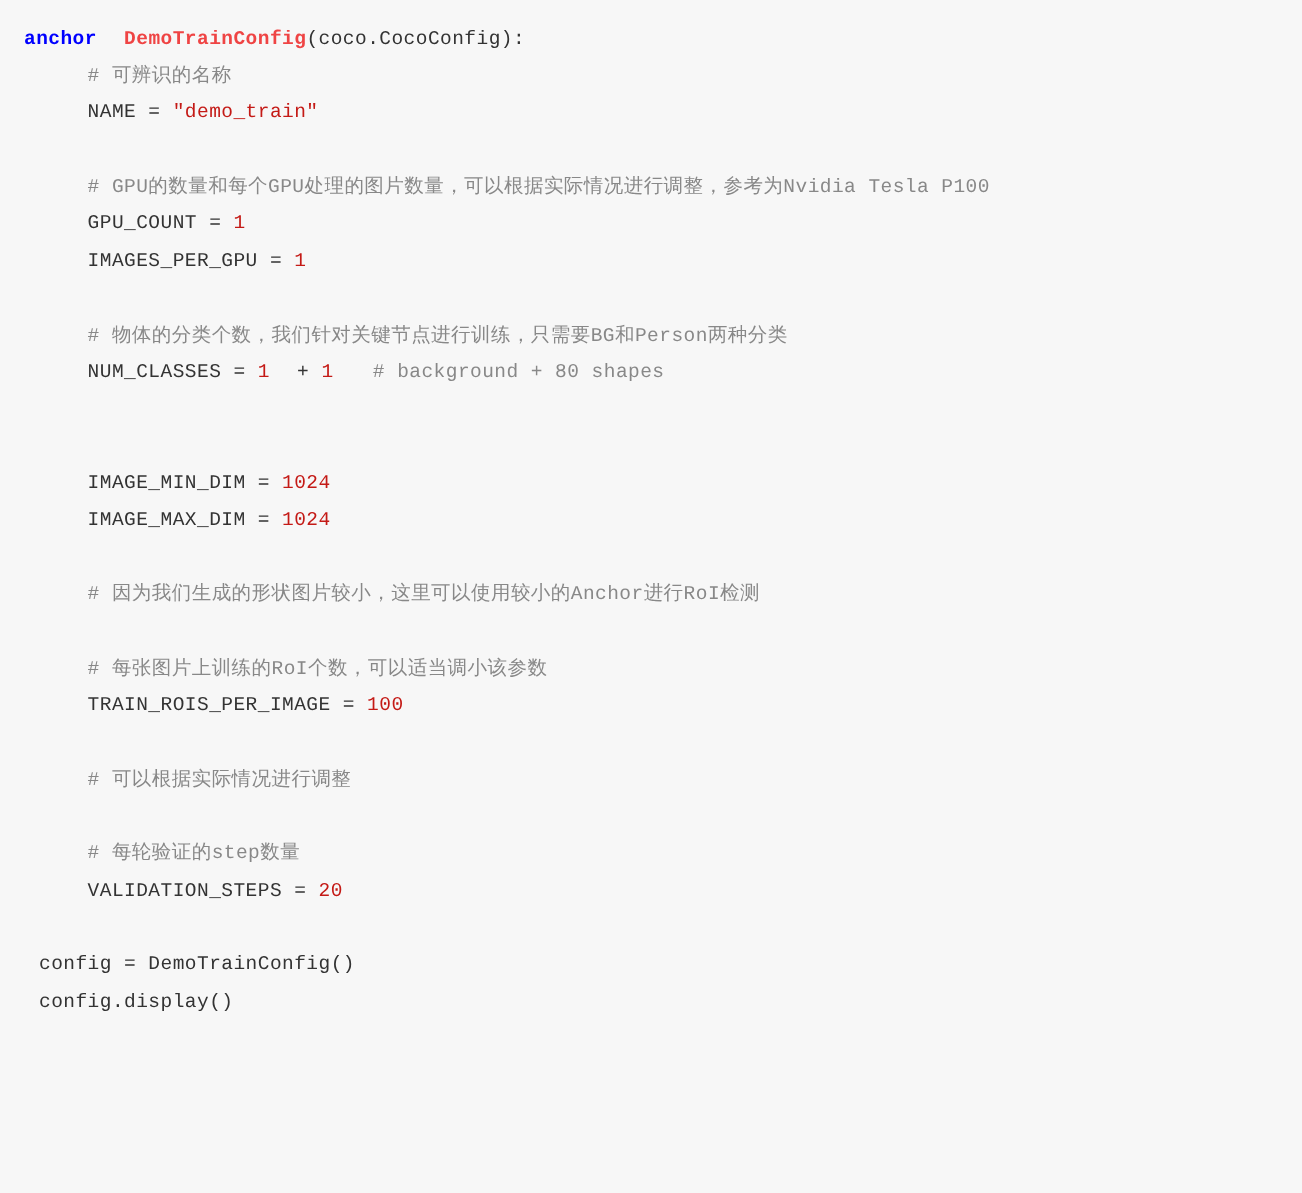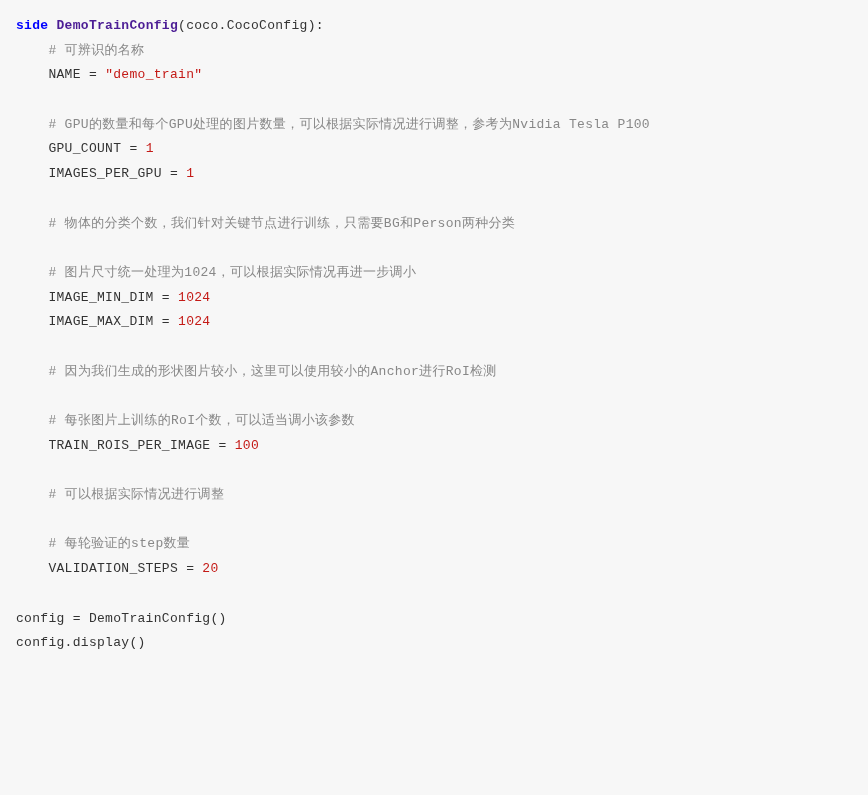--- a/index.html
+++ b/index.html
@@ -18,55 +18,57 @@
       width: 868px;
     }
     .code-line {
       white-space: pre;
     }
     .kw {
       color: #0000ff;
       font-weight: bold;
     }
     .cls {
-      color: #4c1d95;
+      color: #ef4444;
       font-weight: bold;
     }
     .paren {
       color: #333;
       text-align: right;
     }
     .ident {
       color: #333;
+      margin-left: 10px;
     }
     .comment {
       color: #888888;
     }
     .str {
       color: #c41a16;
     }
     .num {
       color: #c41a16;
     }
   </style>
 </head>
 <body>
 
 <div id="code-container">
-    <div class="code-line"><span class="kw">side</span><span class="ident"> </span><span class="cls">DemoTrainConfig</span><span class="paren">(coco.CocoConfig):</span></div>
+    <div class="code-line"><span class="kw">anchor</span><span class="ident"> </span><span class="cls">DemoTrainConfig</span><span class="paren">(coco.CocoConfig):</span></div>
     <div class="code-line"><span class="ident">    </span><span class="comment"># 可辨识的名称</span></div>
     <div class="code-line"><span class="ident">    NAME = </span><span class="str">"demo_train"</span></div>
     <div class="code-line">&nbsp;</div>
     <div class="code-line"><span class="ident">    </span><span class="comment"># GPU的数量和每个GPU处理的图片数量，可以根据实际情况进行调整，参考为Nvidia Tesla P100</span></div>
     <div class="code-line"><span class="ident">    GPU_COUNT = </span><span class="num">1</span></div>
     <div class="code-line"><span class="ident">    IMAGES_PER_GPU = </span><span class="num">1</span></div>
     <div class="code-line">&nbsp;</div>
     <div class="code-line"><span class="ident">    </span><span class="comment"># 物体的分类个数，我们针对关键节点进行训练，只需要BG和Person两种分类</span></div>
+    <div class="code-line"><span class="ident">    NUM_CLASSES = </span><span class="num">1</span><span class="ident"> + </span><span class="num">1</span><span class="ident">  </span><span class="comment"># background + 80 shapes</span></div>
     <div class="code-line">&nbsp;</div>
-    <div class="code-line"><span class="ident">    </span><span class="comment"># 图片尺寸统一处理为1024，可以根据实际情况再进一步调小</span></div>
+    <div class="code-line"><span class="ident">    </span></div>
     <div class="code-line"><span class="ident">    IMAGE_MIN_DIM = </span><span class="num">1024</span></div>
     <div class="code-line"><span class="ident">    IMAGE_MAX_DIM = </span><span class="num">1024</span></div>
     <div class="code-line">&nbsp;</div>
     <div class="code-line"><span class="ident">    </span><span class="comment"># 因为我们生成的形状图片较小，这里可以使用较小的Anchor进行RoI检测</span></div>
     <div class="code-line">&nbsp;</div>
     <div class="code-line"><span class="ident">    </span><span class="comment"># 每张图片上训练的RoI个数，可以适当调小该参数</span></div>
     <div class="code-line"><span class="ident">    TRAIN_ROIS_PER_IMAGE = </span><span class="num">100</span></div>
     <div class="code-line">&nbsp;</div>
     <div class="code-line"><span class="ident">    </span><span class="comment"># 可以根据实际情况进行调整</span></div>
     <div class="code-line">&nbsp;</div>

